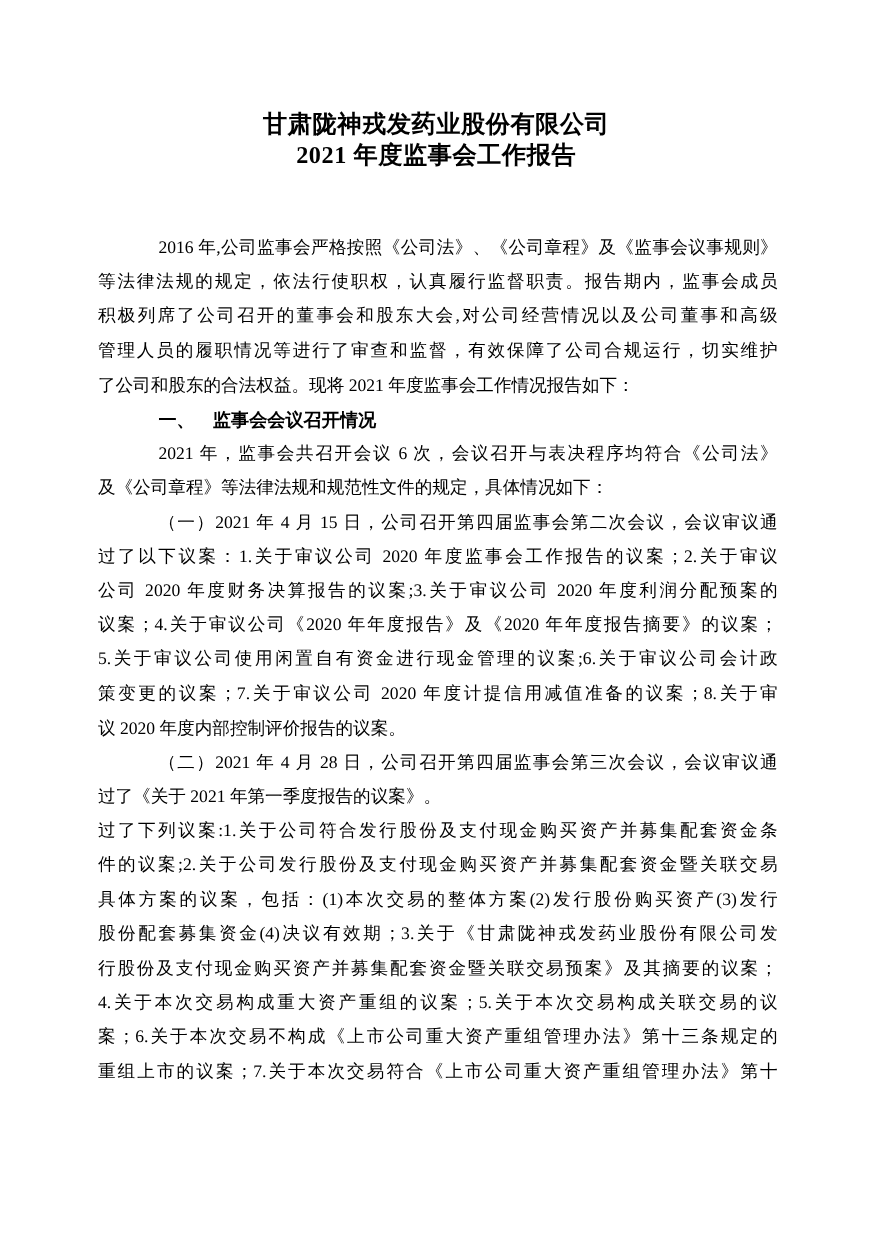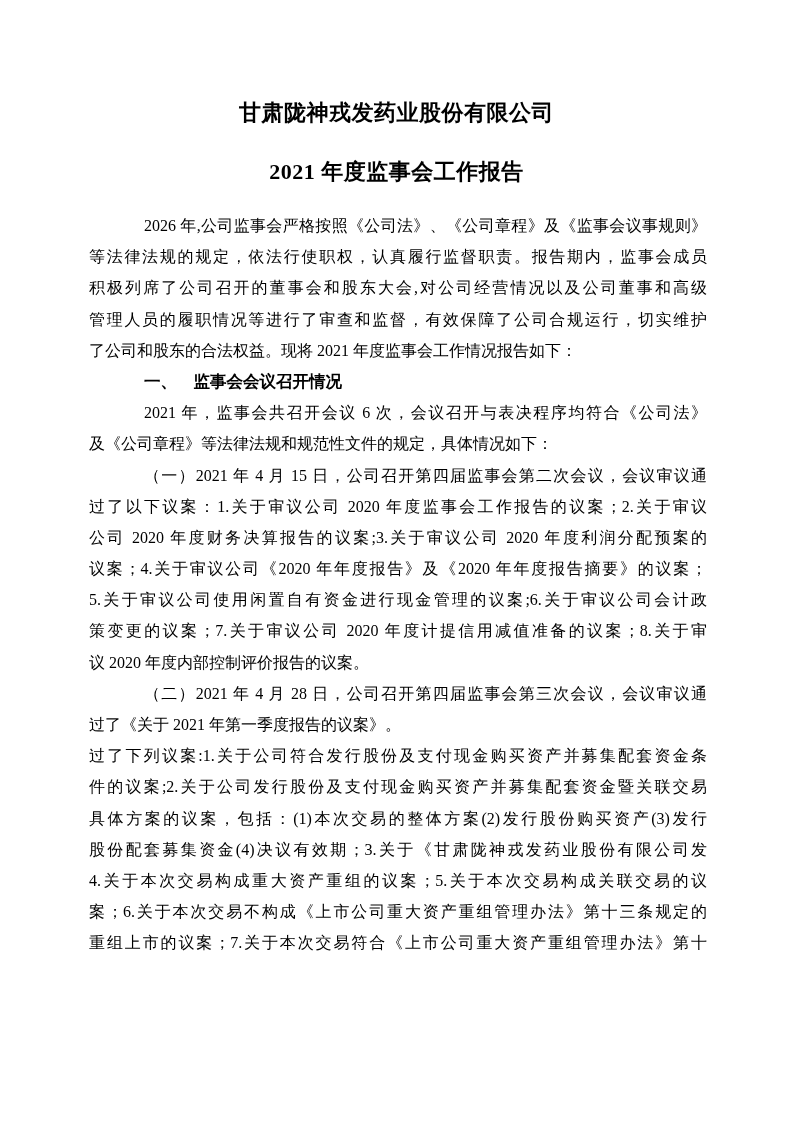--- a/index.html
+++ b/index.html
@@ -28,21 +28,21 @@
     left: 0;
     width: 793px;
     text-align: center;
     font-weight: bold;
     font-size: 22px;
     line-height: 26px;
     letter-spacing: 0.5px;
     white-space: nowrap;
   }
   #title1 { top: 100px; }
-  #title2 { top: 159px; }
+  #title2 { top: 128px; }
   .body-text {
     position: absolute;
     left: 89px;
     top: 210px;
     width: 618px;
   }
   .line {
     height: 31.2px;
     line-height: 31.2px;
     font-size: 16px;
@@ -62,38 +62,39 @@
     text-align-last: left;
   }
 </style>
 </head>
 <body>
 
 <div class="page">
   <div class="doc-title" id="title1">甘肃陇神戎发药业股份有限公司</div>
   <div class="doc-title" id="title2">2021 年度监事会工作报告</div>
   <div class="body-text" id="body-text">
-      <div class="line first">2026 年,公司监事会严格按照《公司法》、《公司章程》及《监事会议事规则》</div>
+      <div class="line first">2016 年,公司监事会严格按照《公司法》、《公司章程》及《监事会议事规则》</div>
       <div class="line">等法律法规的规定，依法行使职权，认真履行监督职责。报告期内，监事会成员</div>
       <div class="line">积极列席了公司召开的董事会和股东大会,对公司经营情况以及公司董事和高级</div>
       <div class="line">管理人员的履职情况等进行了审查和监督，有效保障了公司合规运行，切实维护</div>
       <div class="line last">了公司和股东的合法权益。现将 2021 年度监事会工作情况报告如下：</div>
       <div class="line heading first">一、　监事会会议召开情况</div>
       <div class="line first">2021 年，监事会共召开会议 6 次，会议召开与表决程序均符合《公司法》</div>
       <div class="line last">及《公司章程》等法律法规和规范性文件的规定，具体情况如下：</div>
       <div class="line first">（一）2021 年 4 月 15 日，公司召开第四届监事会第二次会议，会议审议通</div>
       <div class="line">过了以下议案：1.关于审议公司 2020 年度监事会工作报告的议案；2.关于审议</div>
       <div class="line">公司 2020 年度财务决算报告的议案;3.关于审议公司 2020 年度利润分配预案的</div>
       <div class="line">议案；4.关于审议公司《2020 年年度报告》及《2020 年年度报告摘要》的议案；</div>
       <div class="line">5.关于审议公司使用闲置自有资金进行现金管理的议案;6.关于审议公司会计政</div>
       <div class="line">策变更的议案；7.关于审议公司 2020 年度计提信用减值准备的议案；8.关于审</div>
       <div class="line last">议 2020 年度内部控制评价报告的议案。</div>
       <div class="line first">（二）2021 年 4 月 28 日，公司召开第四届监事会第三次会议，会议审议通</div>
       <div class="line last">过了《关于 2021 年第一季度报告的议案》。</div>
       <div class="line">过了下列议案:1.关于公司符合发行股份及支付现金购买资产并募集配套资金条</div>
       <div class="line">件的议案;2.关于公司发行股份及支付现金购买资产并募集配套资金暨关联交易</div>
       <div class="line">具体方案的议案，包括：(1)本次交易的整体方案(2)发行股份购买资产(3)发行</div>
       <div class="line">股份配套募集资金(4)决议有效期；3.关于《甘肃陇神戎发药业股份有限公司发</div>
+      <div class="line">行股份及支付现金购买资产并募集配套资金暨关联交易预案》及其摘要的议案；</div>
       <div class="line">4.关于本次交易构成重大资产重组的议案；5.关于本次交易构成关联交易的议</div>
       <div class="line">案；6.关于本次交易不构成《上市公司重大资产重组管理办法》第十三条规定的</div>
       <div class="line">重组上市的议案；7.关于本次交易符合《上市公司重大资产重组管理办法》第十</div>
     </div>
 </div>
 
 </body></html>

